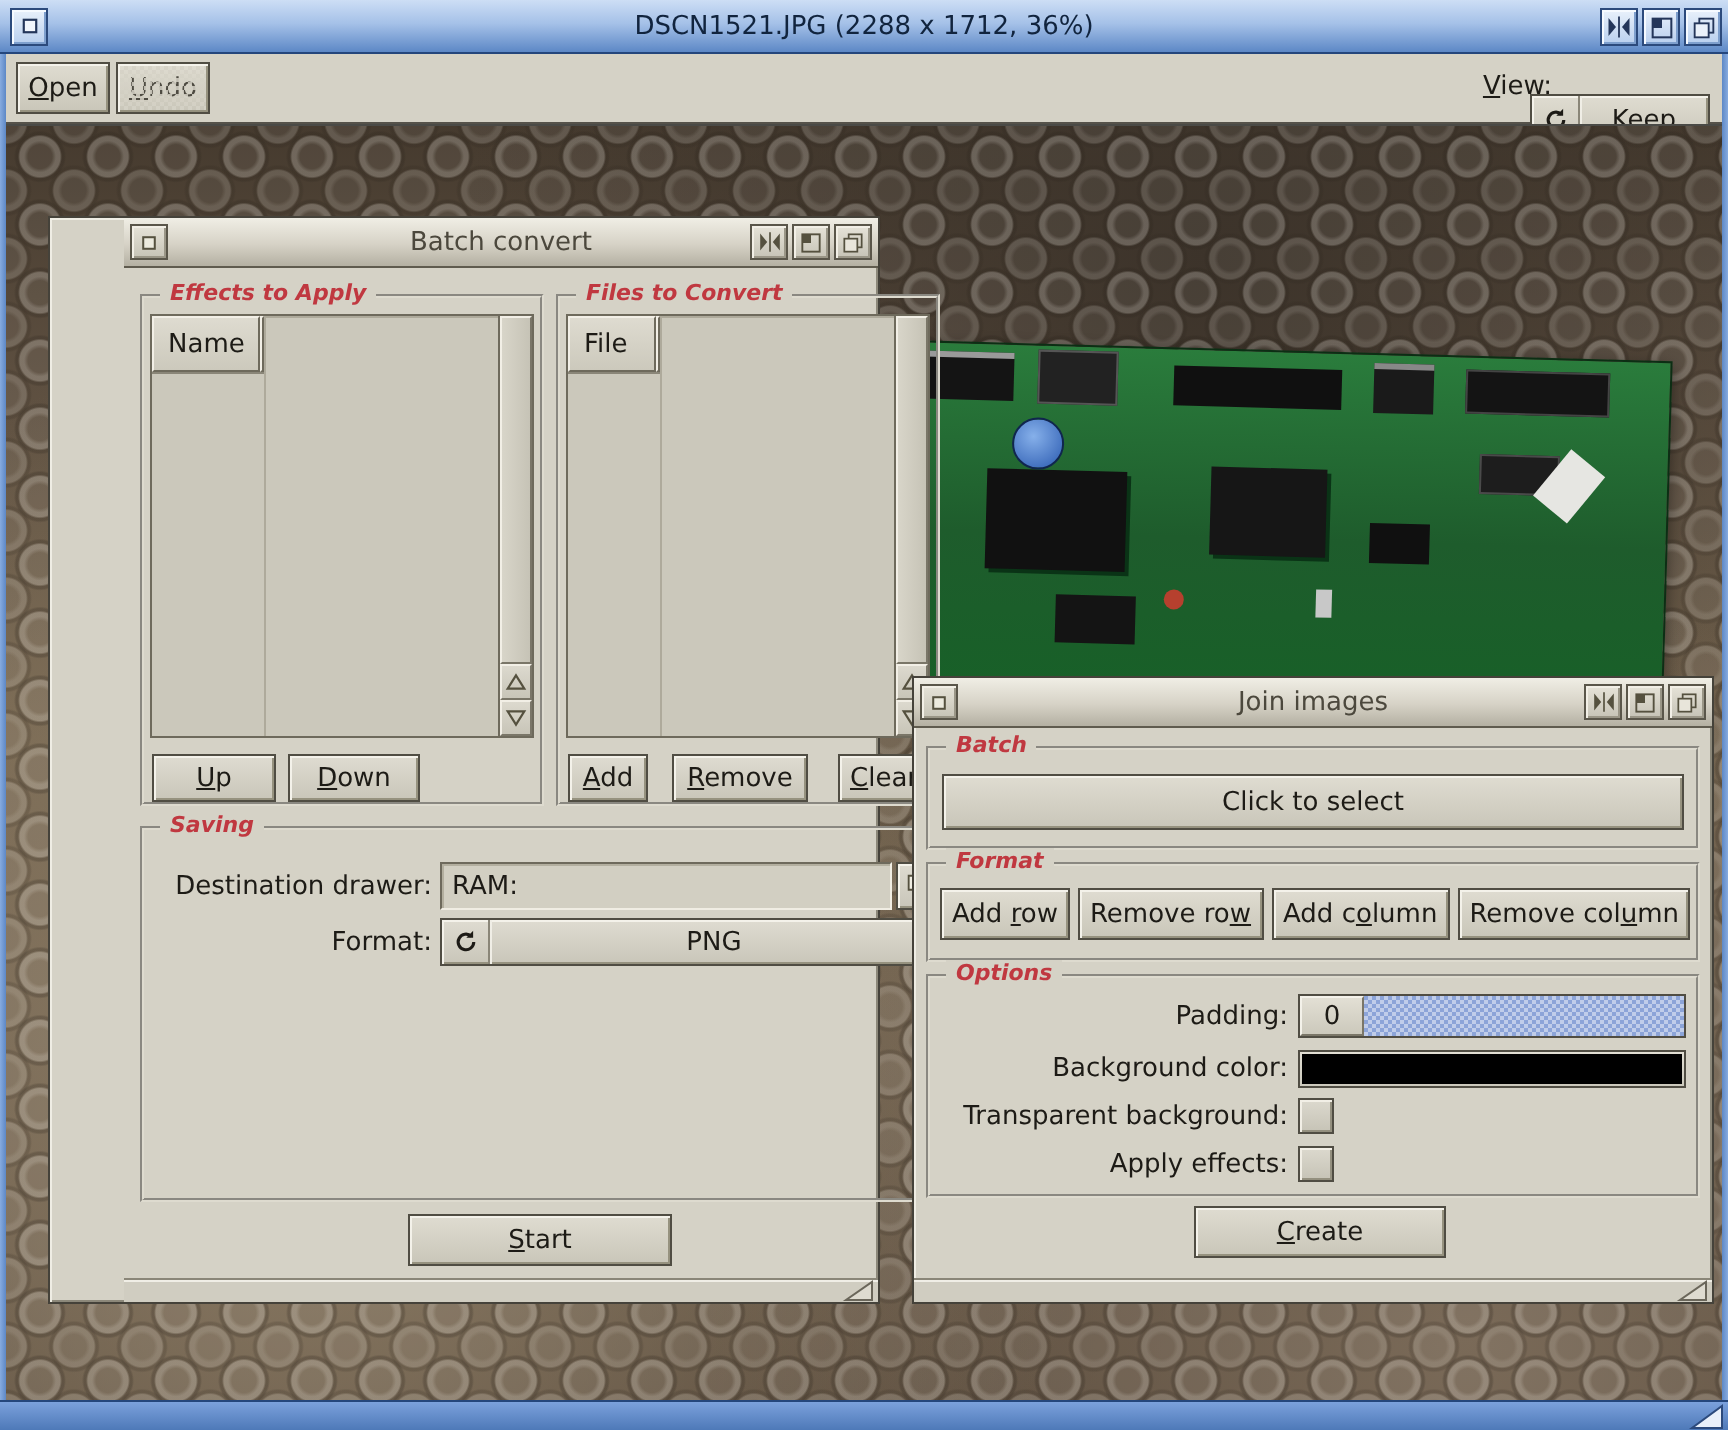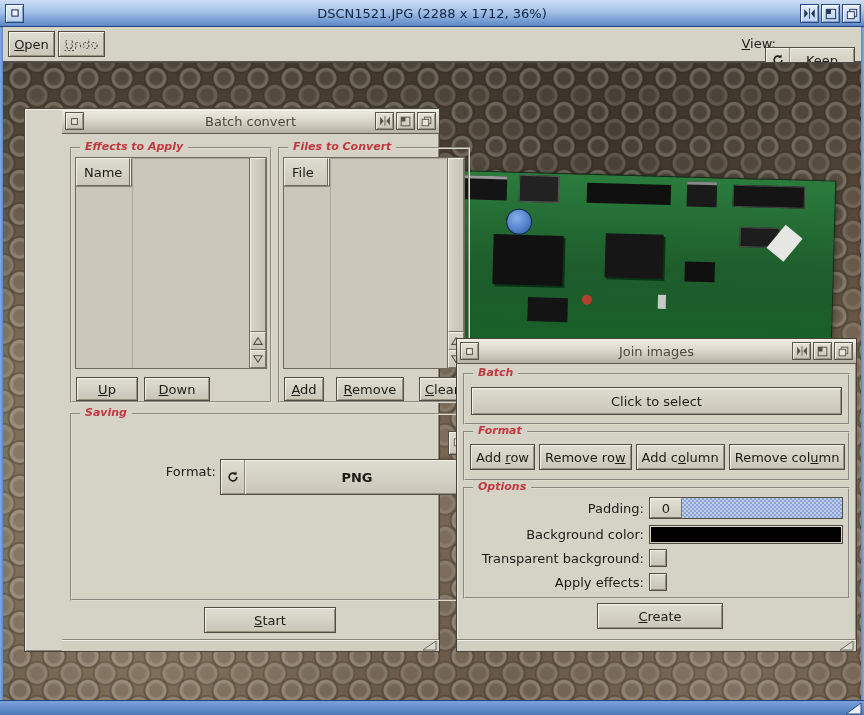--- a/index.html
+++ b/index.html
@@ -301,29 +301,33 @@
       <div class="btn" style="position:absolute;left:56px;top:228px;width:68px;height:24px;">
         <span><span class="mn">R</span>emove</span>
       </div>
       <div class="btn" style="position:absolute;right:3px;top:228px;width:46px;height:24px;">
         <span><span class="mn">C</span>lear</span>
       </div>
     </div>
 
     <div class="group" style="left:8px;top:304px;width:400px;height:188px;">
       <span class="glabel">Saving</span>
+      <div style="position:absolute;left:4px;top:16px;width:140px;height:24px;display:flex;align-items:center;justify-content:flex-end;">Destination drawer:</div>
+      <div class="field" style="position:absolute;left:148px;top:16px;width:226px;height:24px;">
+        <span>RAM:</span>
+      </div>
       <div class="btn" style="position:absolute;left:376px;top:16px;width:22px;height:24px;">
         <span>
           <svg width="14" height="14" viewBox="0 0 18 18">
                 <path d="M3 5h5l2 2h5v7H3z" fill="#efede2" stroke="#55513f" stroke-width="1.2"></path>
               </svg>
         </span>
       </div>
       <div style="position:absolute;left:4px;top:44px;width:140px;height:24px;display:flex;align-items:center;justify-content:flex-end;">Format:</div>
-      <div class="btn cycle" style="position:absolute;left:148px;top:44px;width:250px;height:36px;font-weight:bold;">
+      <div class="btn cycle" style="position:absolute;left:148px;top:44px;width:250px;height:24px;">
         <span class="cyc-ic">
           <svg width="14" height="14" viewBox="0 0 18 18">
                 <path d="M14 9a5 5 0 1 1-1.6-3.7" fill="none" stroke="currentColor" stroke-width="2"></path>
                 <path d="M13.6 1.8v4.4h-4.4z" fill="currentColor"></path>
               </svg>
         </span>
         <span class="cyc-txt">PNG</span>
       </div>
     </div>
 

